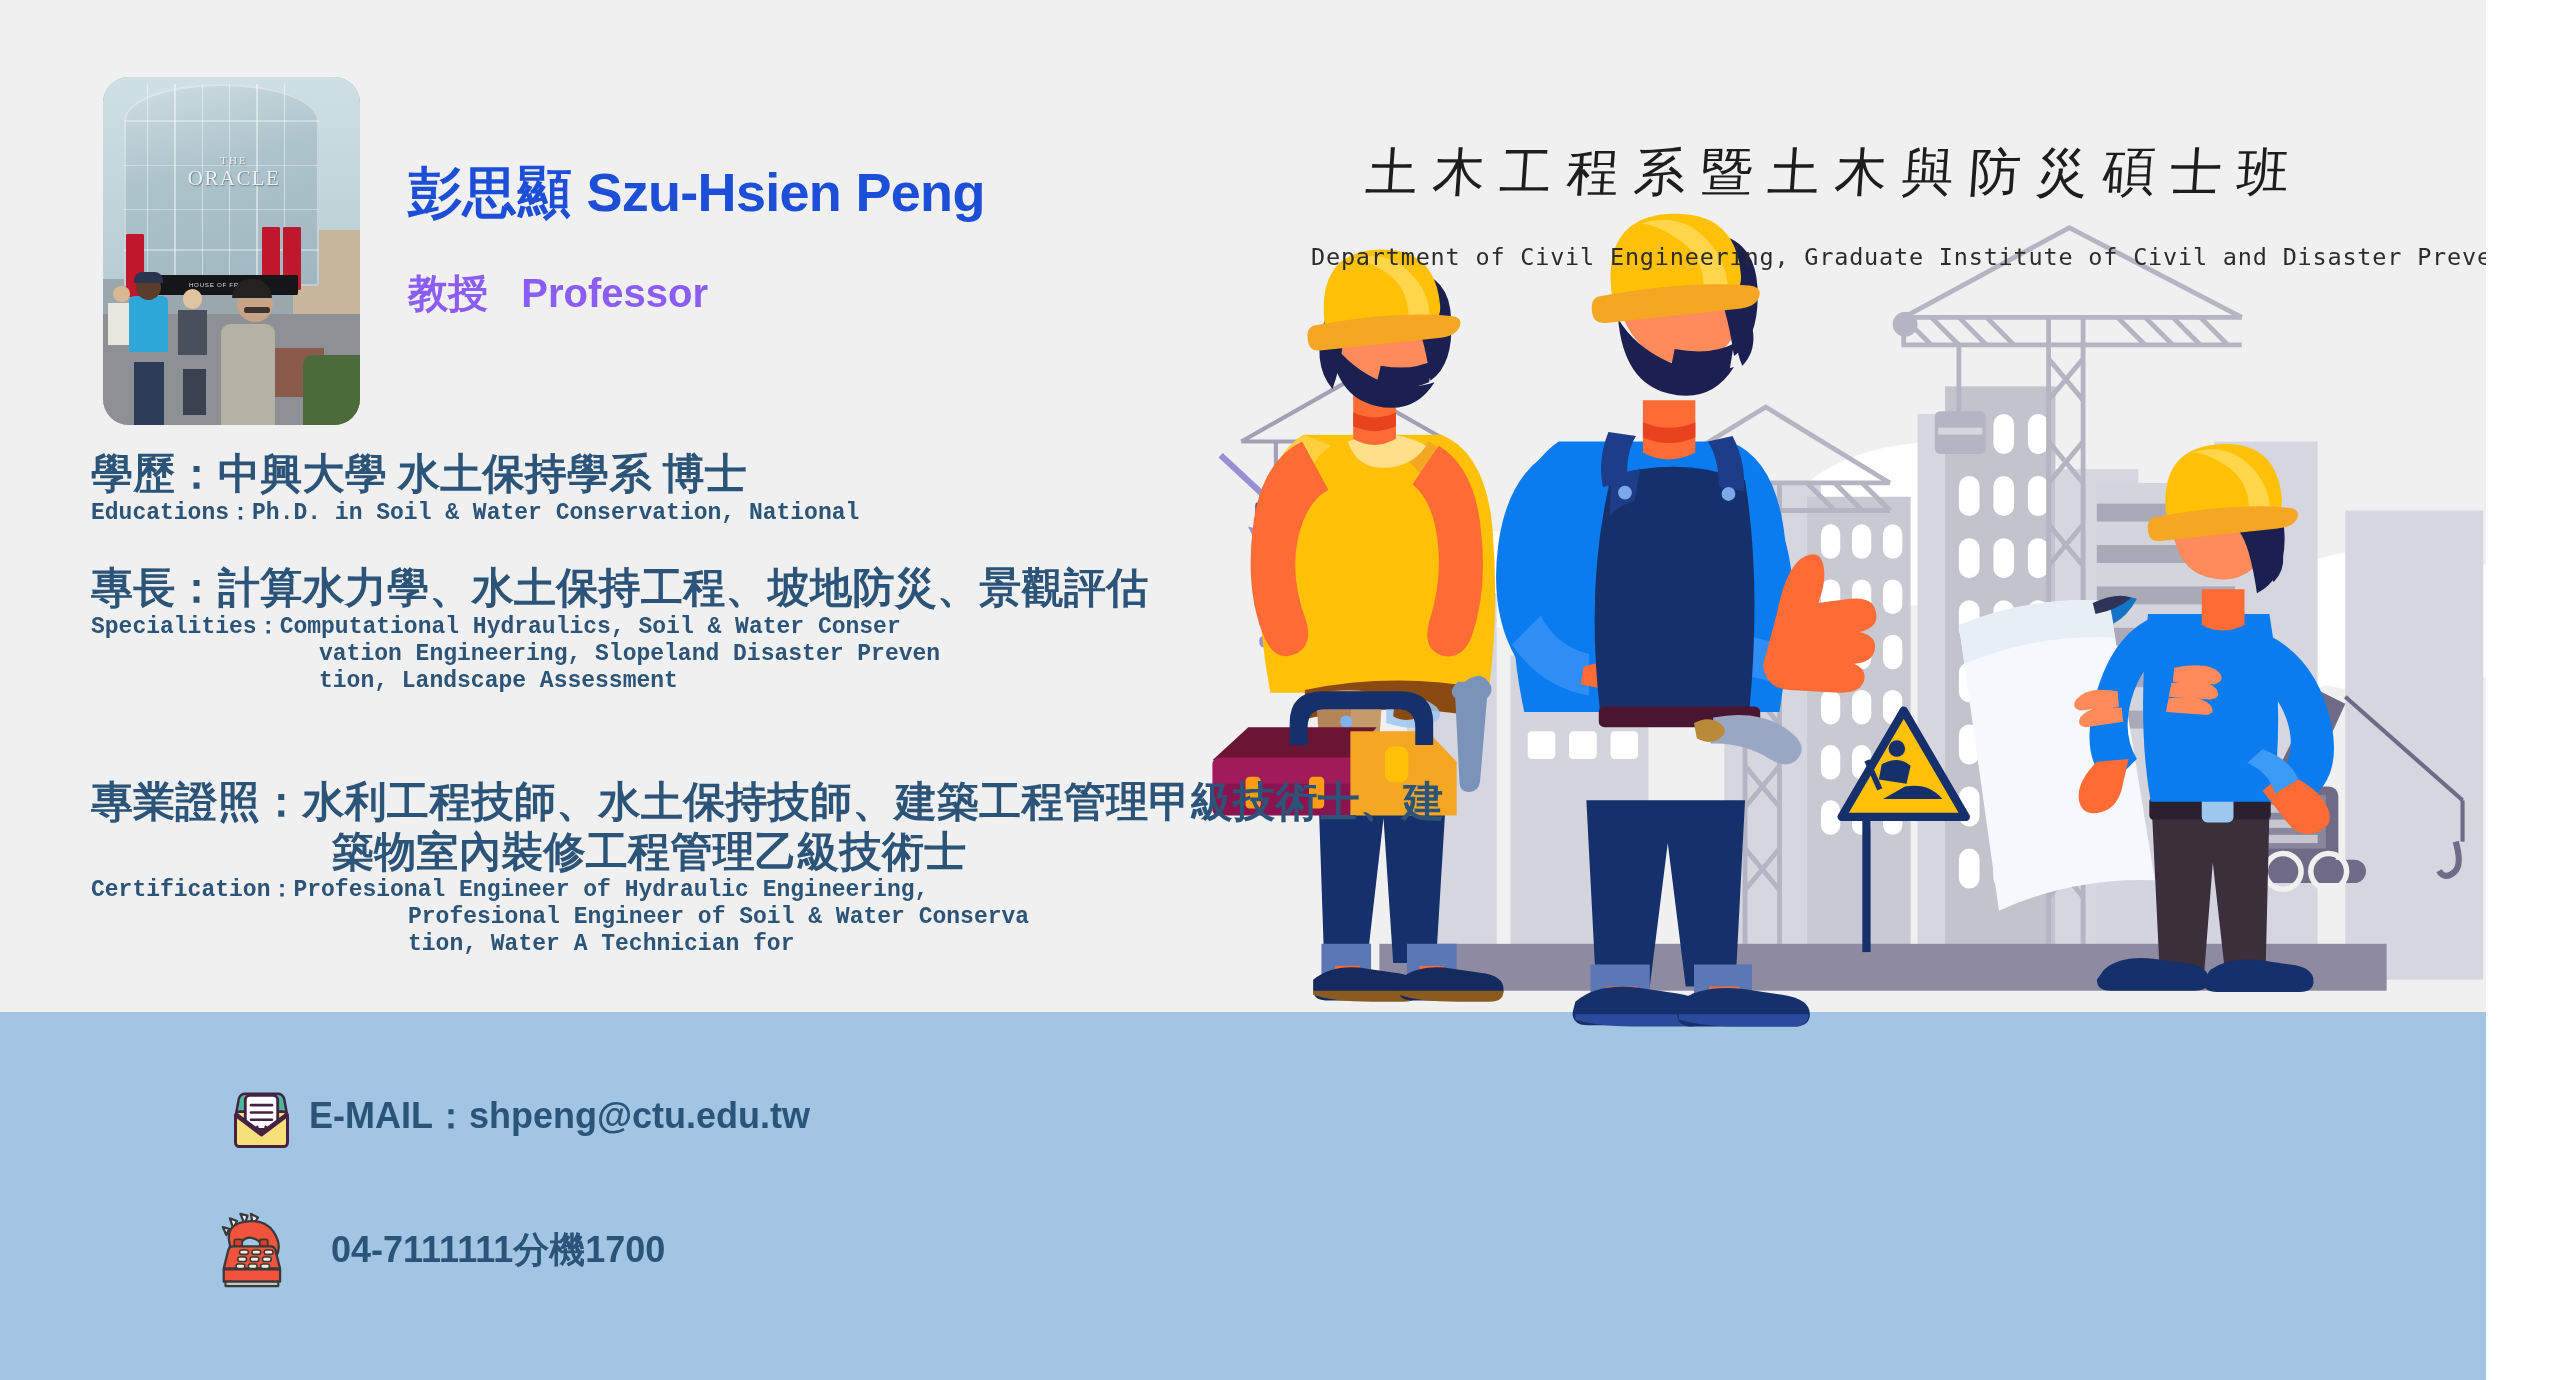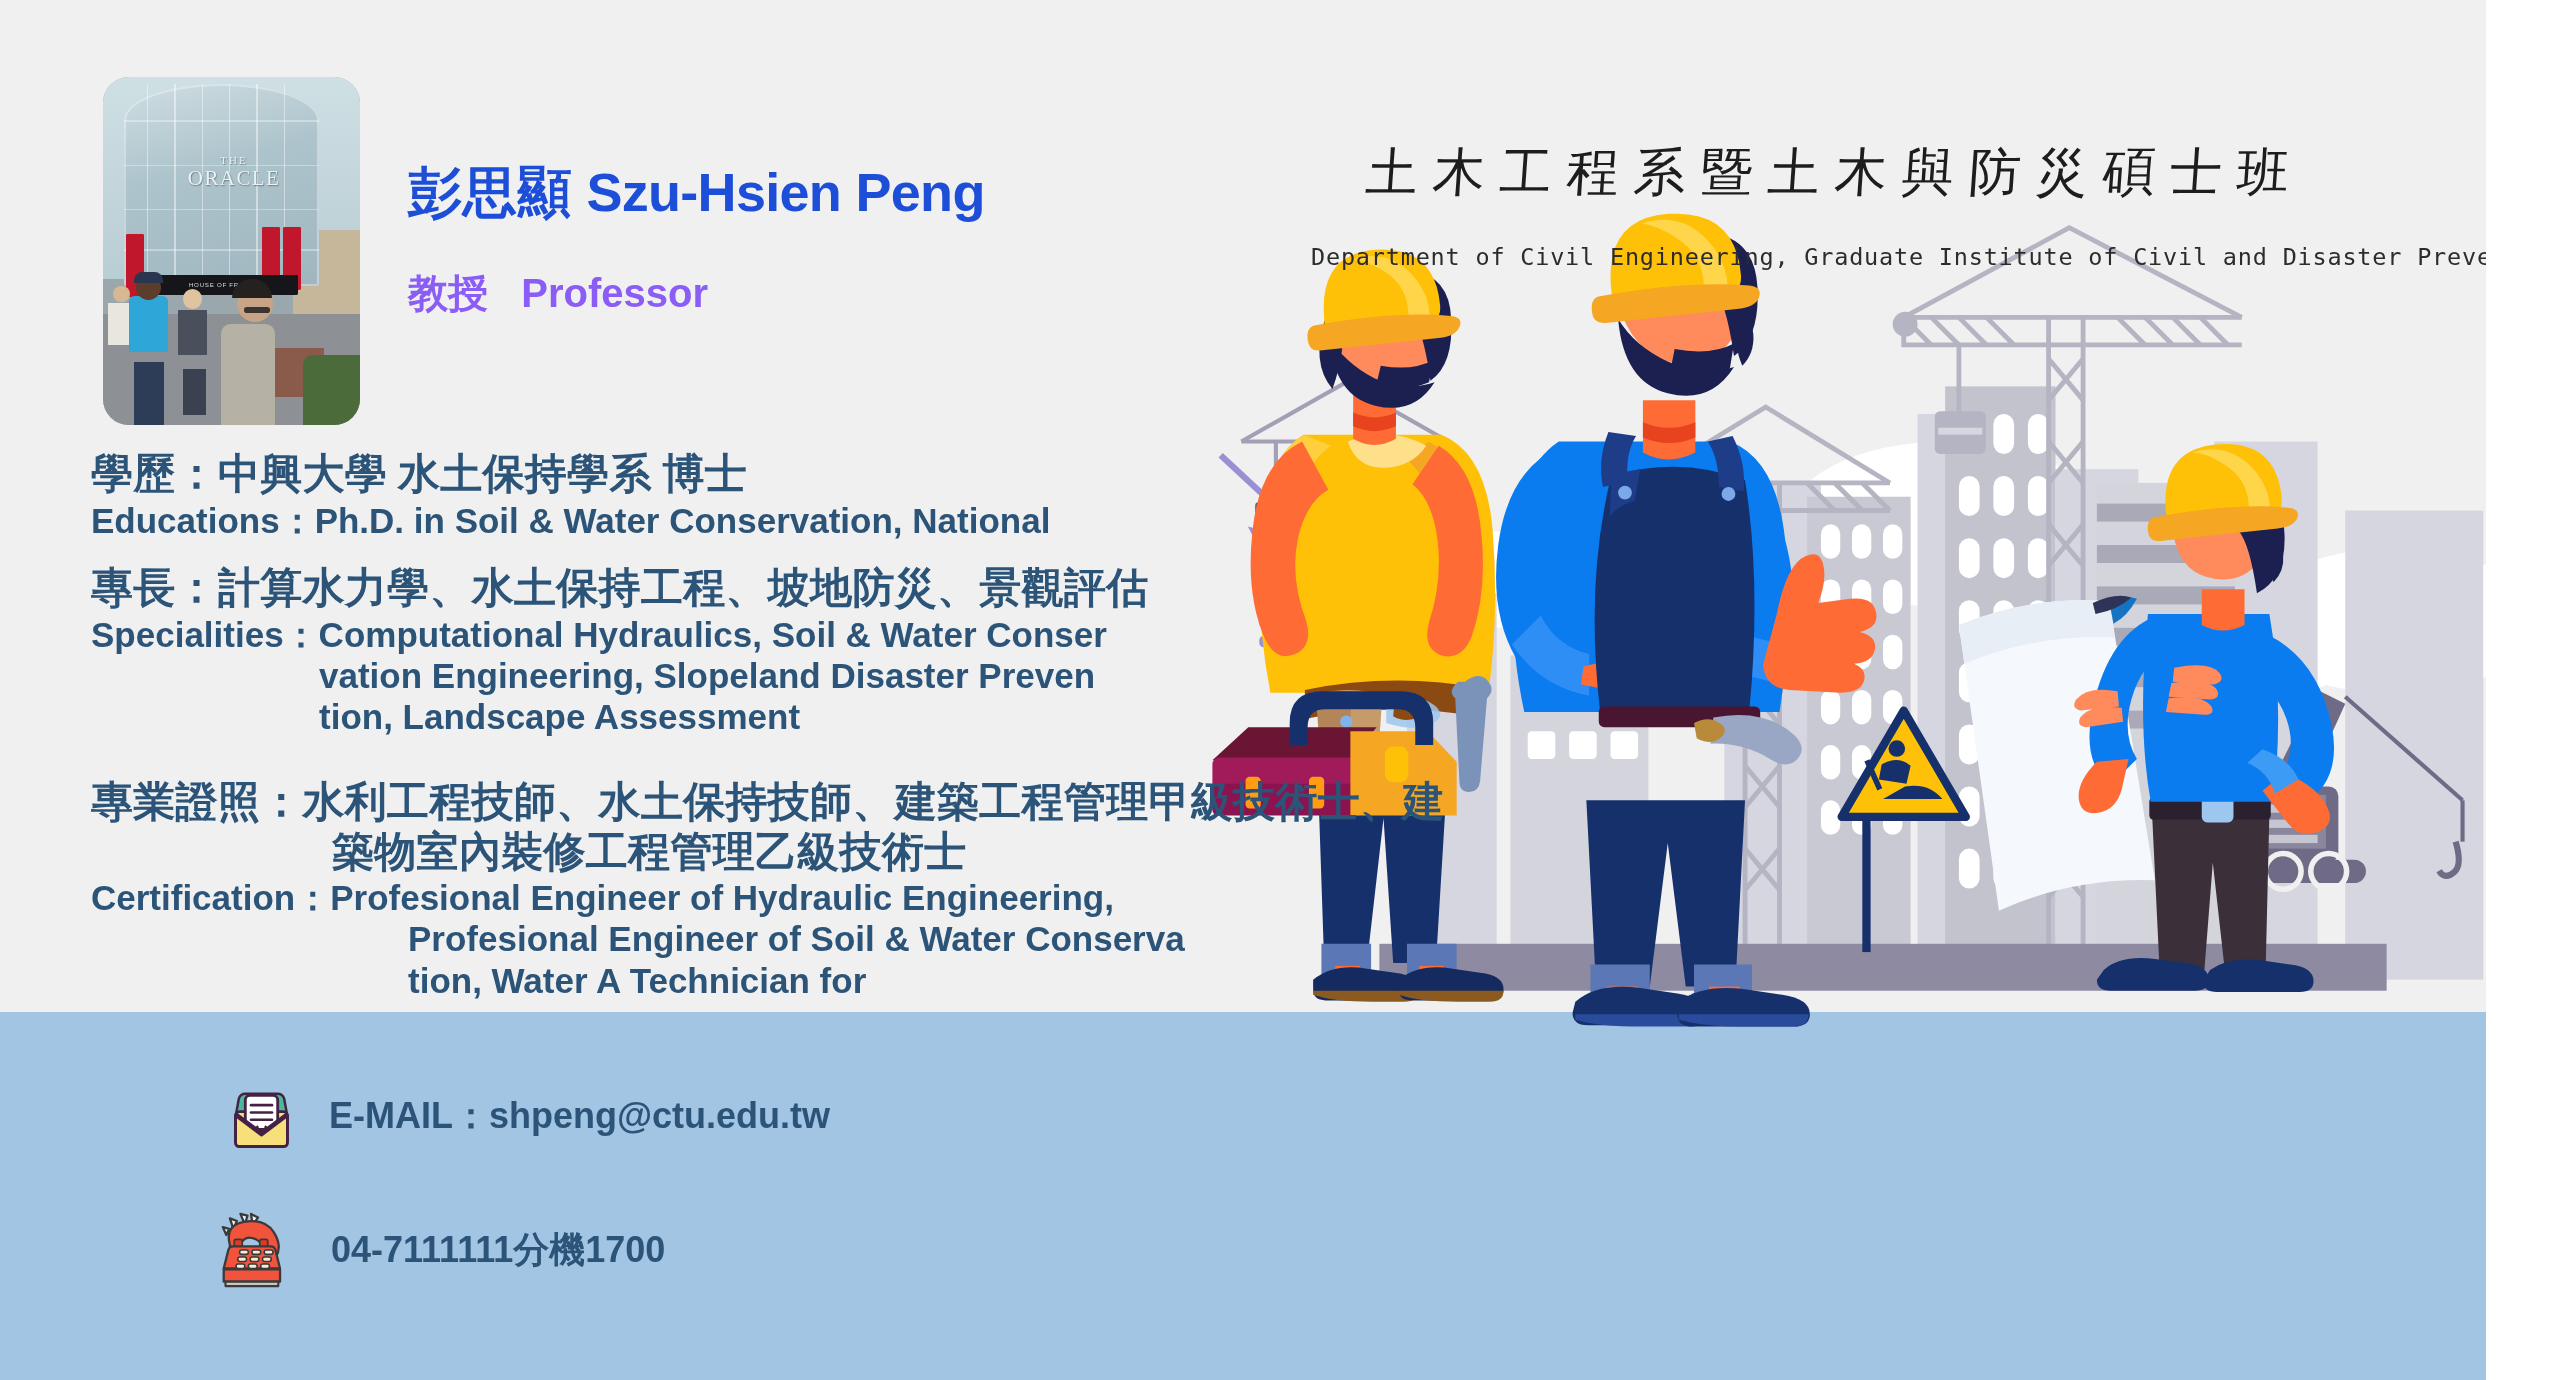--- a/index.html
+++ b/index.html
@@ -124,36 +124,36 @@
     width: 1118px; text-align: center;
     font-size: 23.5px; color: #2c2c2c;
     font-family: "DejaVu Sans Mono", monospace;
     letter-spacing: 0.8px;
     white-space: nowrap;
   }
 
   
   .info { position: absolute; left: 91px; color: #2b5478; font-weight: 700; }
   .info .cnline { font-size: 42px; line-height: 1.18; letter-spacing: 0.3px; white-space: nowrap; font-family: Liberation Serif, serif; }
-  .info .enline { font-size: 35px; line-height: 1.18; white-space: nowrap; }
+  .info .enline { font-size: 23px; line-height: 1.18; white-space: nowrap; font-family: Liberation Mono, monospace; }
   .indent-1 { padding-left: 228px; }
   .indent-2 { padding-left: 241px; }
   .indent-3 { padding-left: 317px; }
 
   #blk-edu   { top: 450px; }
   #blk-spec  { top: 564px; }
   #blk-cert  { top: 778px; }
 
   
   .contact-row { position: absolute; display: flex; align-items: center; }
   #row-email { left: 221px; top: 1076px; }
   #row-phone { left: 207px; top: 1206px; }
   .contact-text {
     font-size: 36px; font-weight: 700; color: #2b5478;
-    white-space: nowrap; margin-left: 27px;
+    white-space: nowrap; margin-left: 7px;
   }
   #row-phone .contact-text { margin-left: 36px; }
 
   
   #illus {
     position: absolute;
     left: 1200px; top: 0;
     width: 1286px; height: 1242px;
   }
   #illus svg { display:block; width:100%; height:100%; }

